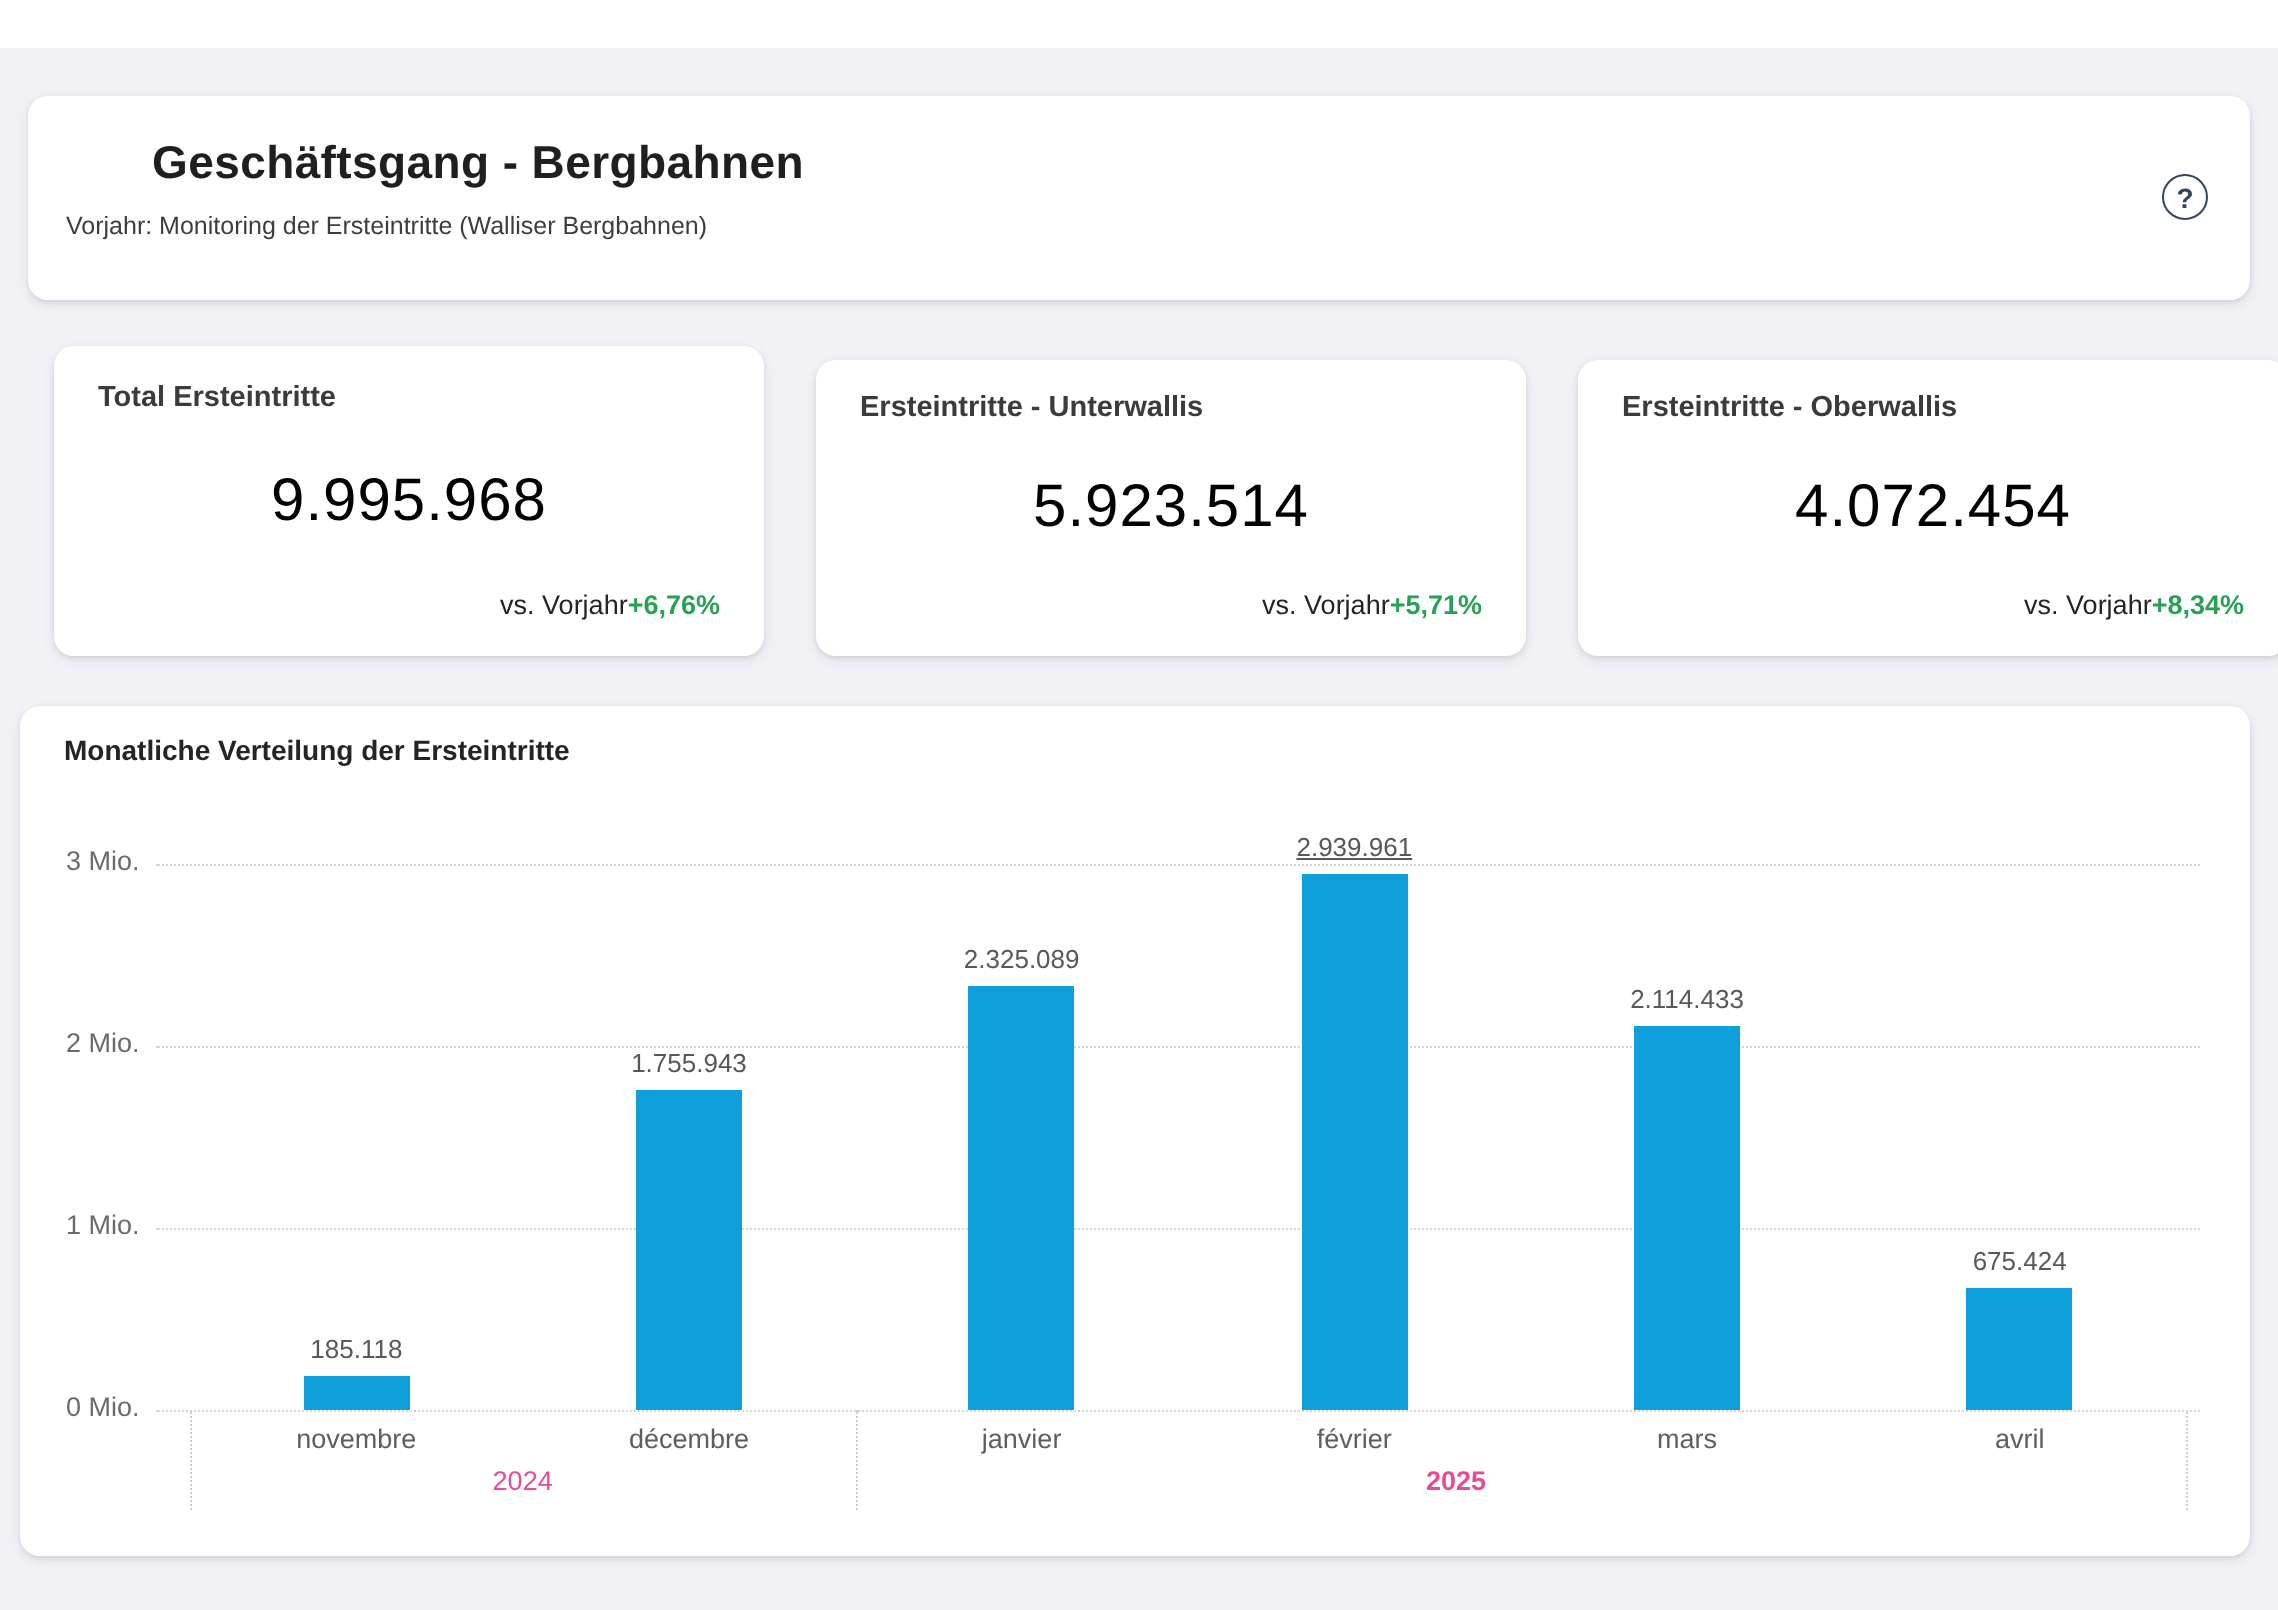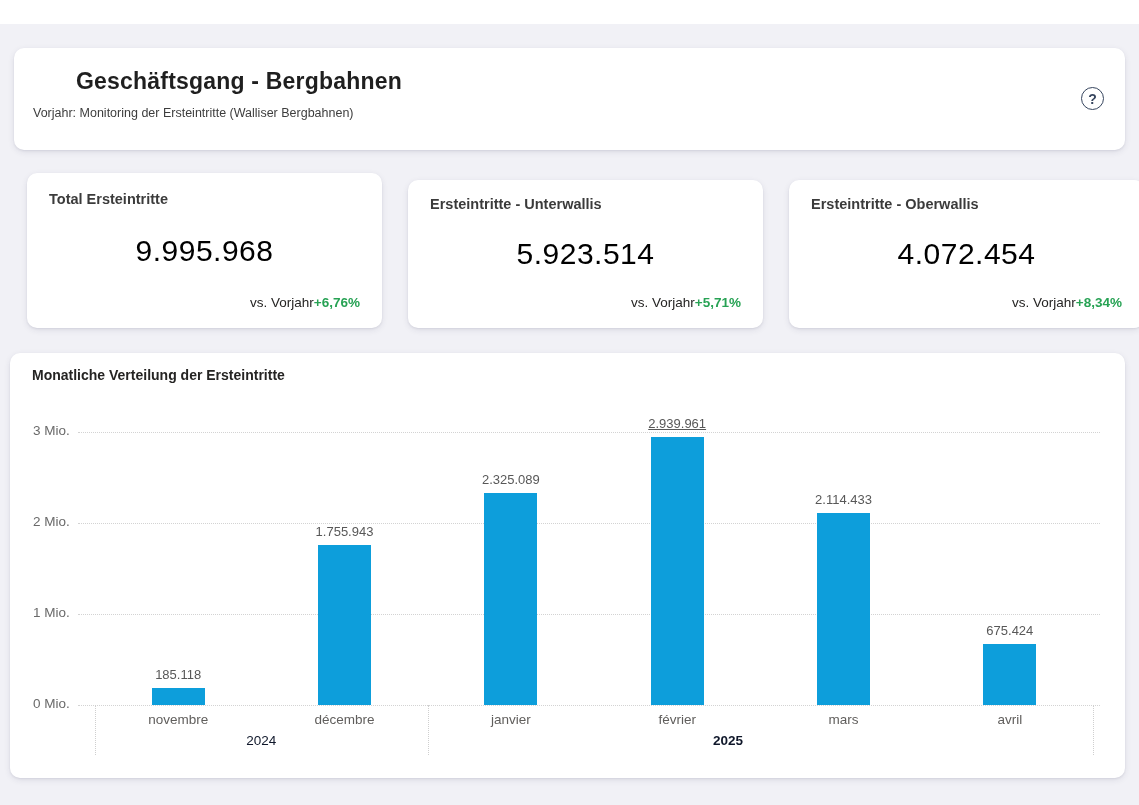--- a/index.html
+++ b/index.html
@@ -42,21 +42,21 @@
   .kpi-delta{font-size:13.5px;font-weight:700;}
   
   .chart-card{left:10px;top:353px;width:1115px;height:425px;}
   .chart-title{position:absolute;left:22px;top:14px;font-size:14px;font-weight:700;color:#252423;}
   .plot{position:absolute;left:0;top:0;width:1115px;height:425px;}
   .gridline{position:absolute;height:0;border-top:1.5px dotted #D3D3D3;}
   .ytick{position:absolute;font-size:13.5px;color:#6a6a6a;}
   .bar{position:absolute;cursor:pointer;}
   .val-label{position:absolute;width:140px;text-align:center;font-size:13px;color:#585858;}
   .month-label{position:absolute;text-align:center;font-size:13.5px;color:#605E5C;}
-  .year-label{position:absolute;text-align:center;font-size:13.5px;color:#0f172a;}
+  .year-label{position:absolute;text-align:center;font-size:13.5px;color:#ec4899;}
   .vtick{position:absolute;width:0;border-left:1.5px dotted #CFCFCF;}
 </style>
 </head>
 <body>
 
 <div class="top-strip"></div>
 
 <div class="card header-card">
   <div class="page-title">Geschäftsgang - Bergbahnen</div>
   <div class="page-subtitle">Vorjahr: Monitoring der Ersteintritte (Walliser Bergbahnen)</div>

